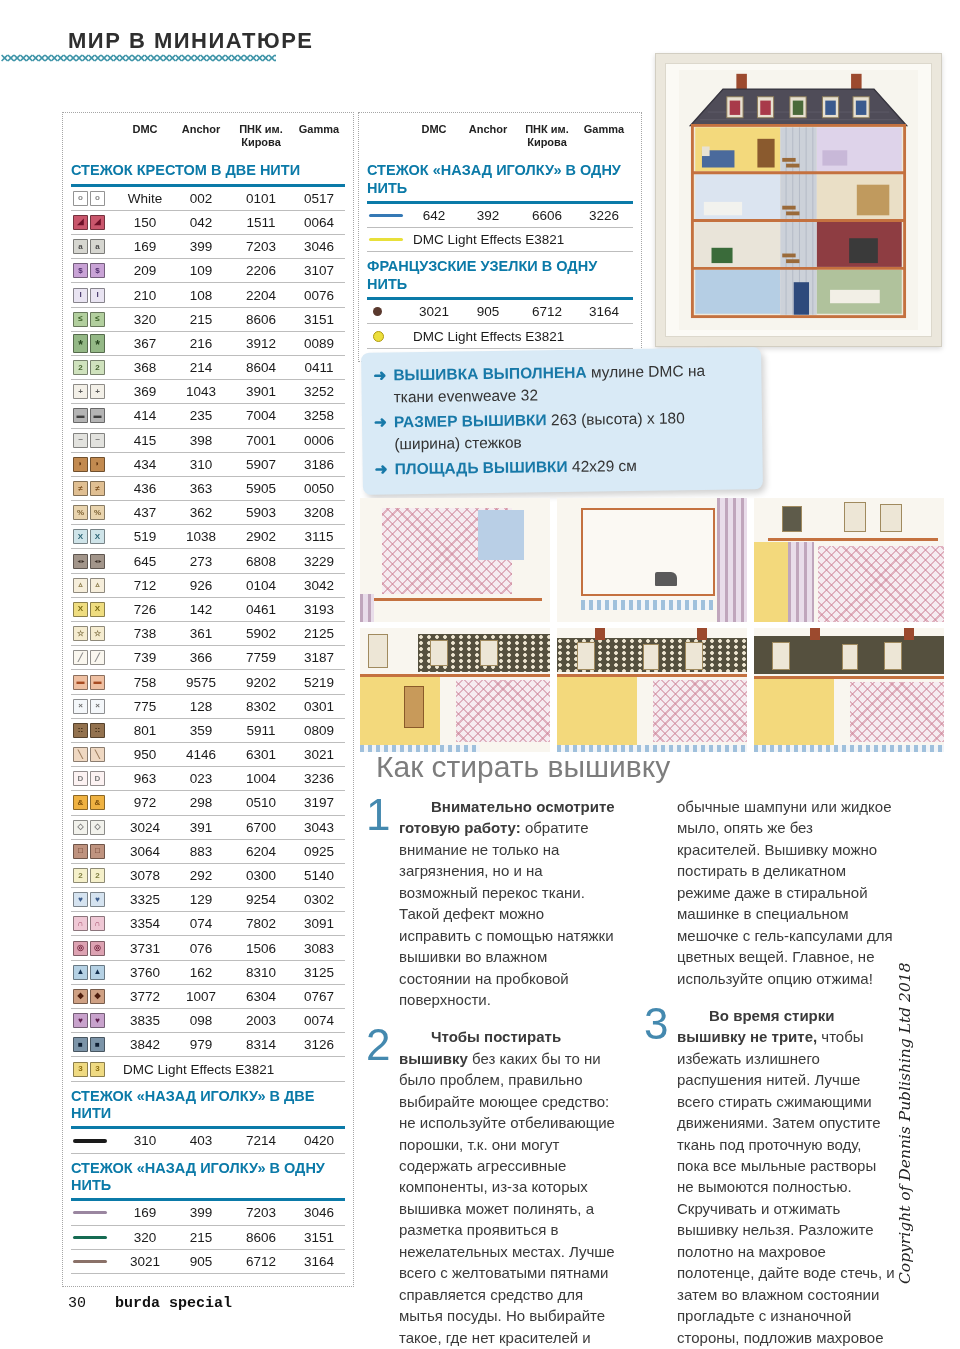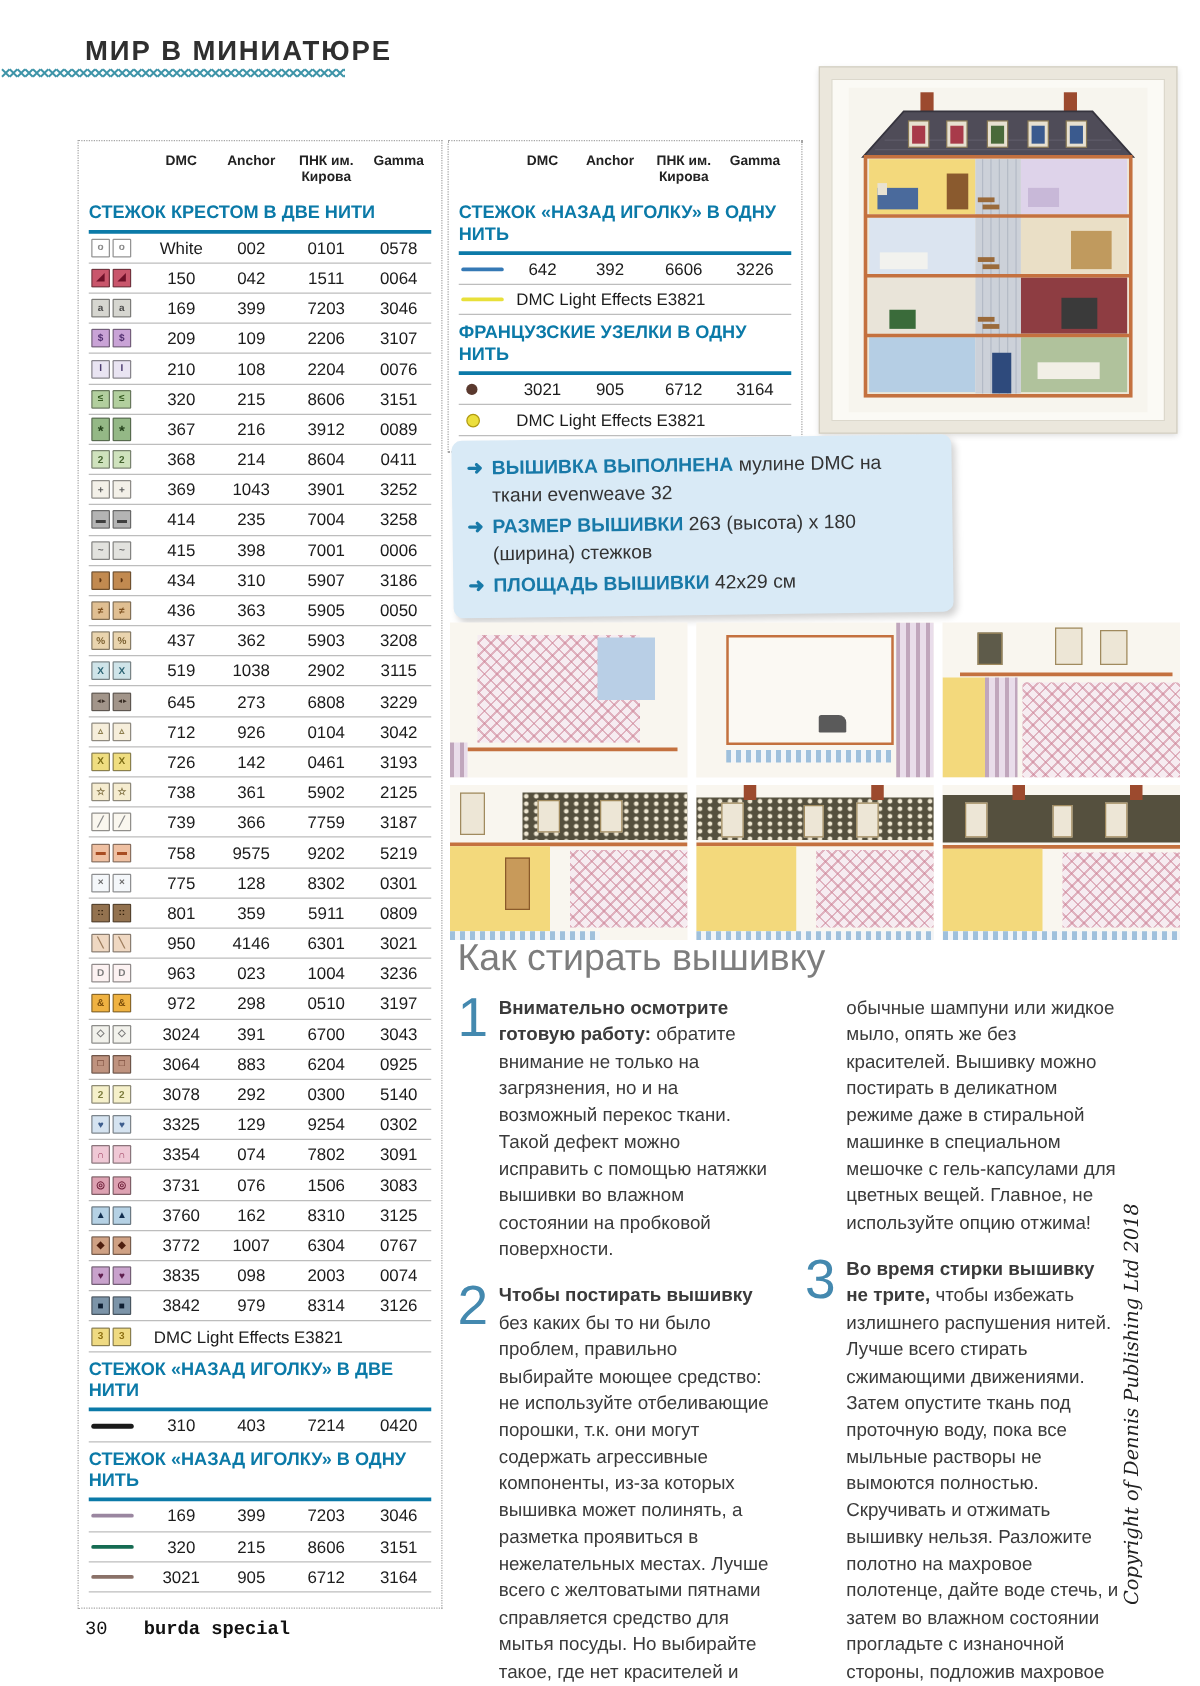--- a/index.html
+++ b/index.html
@@ -55,27 +55,27 @@
   .stripesv{background:repeating-linear-gradient(90deg,#c0a6bc 0 3px,#e9ddea 3px 8px);}
   .checks{background:repeating-linear-gradient(90deg,#9fc0dc 0 4px,#f2f5f8 4px 8px);}
   .shingles{background:radial-gradient(circle at 3px 3px,#efe7d2 1.5px,transparent 2.2px) 0 0/8px 6px,#55503e;}
   .brownline{background:#c4713f;}
   .roomy{background:#f3d97c;}
   .dormer{background:#ede6d6;border:1.5px solid #a08a5e;box-sizing:border-box;}
   .machine{background:#5a5a5a;border-radius:2px 6px 1px 1px;}
   .chimney{background:#9c4a2e;}
 
   
-  #art-title{position:absolute;left:366px;top:750px;font-size:30px;color:#7d7d7d;}
+  #art-title{position:absolute;left:376px;top:750px;font-size:30px;color:#7d7d7d;}
   .art-col{position:absolute;width:252px;top:796px;}
   #art-col1{left:366px;} #art-col2{left:644px;}
   .art-item{display:grid;grid-template-columns:26px 1fr;column-gap:7px;margin-bottom:16px;}
   .art-num{font-size:44px;line-height:.85;color:#4489af;font-weight:400;}
   .art-text{font-size:15px;line-height:1.43;color:#3a3a3a;}
-  .art-lead{font-weight:bold;}
+  .art-lead{font-weight:bold;margin-left:32px;}
 
   
   #footer{position:absolute;left:68px;top:1295px;font-family:"Liberation Mono",monospace;
           font-size:15px;color:#111;}
   #footer .brand{font-weight:bold;margin-left:20px;}
   #copyright{position:absolute;left:896px;top:948px;height:336px;
              writing-mode:vertical-rl;transform:rotate(180deg);
              font-family:"DejaVu Serif",serif;font-style:italic;font-size:15.5px;color:#222;
              white-space:nowrap;}
 </style>
@@ -98,21 +98,21 @@
     <div class="sect">СТЕЖОК КРЕСТОМ В ДВЕ НИТИ</div>
     <div id="xs-rows">
         <div class="krow grid-l">
           <span class="sympair">
             <span class="symbox" style="background: rgb(255, 255, 255); color: rgb(138, 138, 138);">o</span>
             <span class="symbox" style="background: rgb(255, 255, 255); color: rgb(138, 138, 138);">o</span>
           </span>
           <span class="num">White</span>
           <span class="num">002</span>
           <span class="num">0101</span>
-          <span class="num">0578</span>
+          <span class="num">0517</span>
         </div>
         <div class="krow grid-l">
           <span class="sympair">
             <span class="symbox" style="background: rgb(201, 86, 108); color: rgb(109, 16, 40);">◢</span>
             <span class="symbox" style="background: rgb(201, 86, 108); color: rgb(109, 16, 40);">◢</span>
           </span>
           <span class="num">150</span>
           <span class="num">042</span>
           <span class="num">1511</span>
           <span class="num">0064</span>

